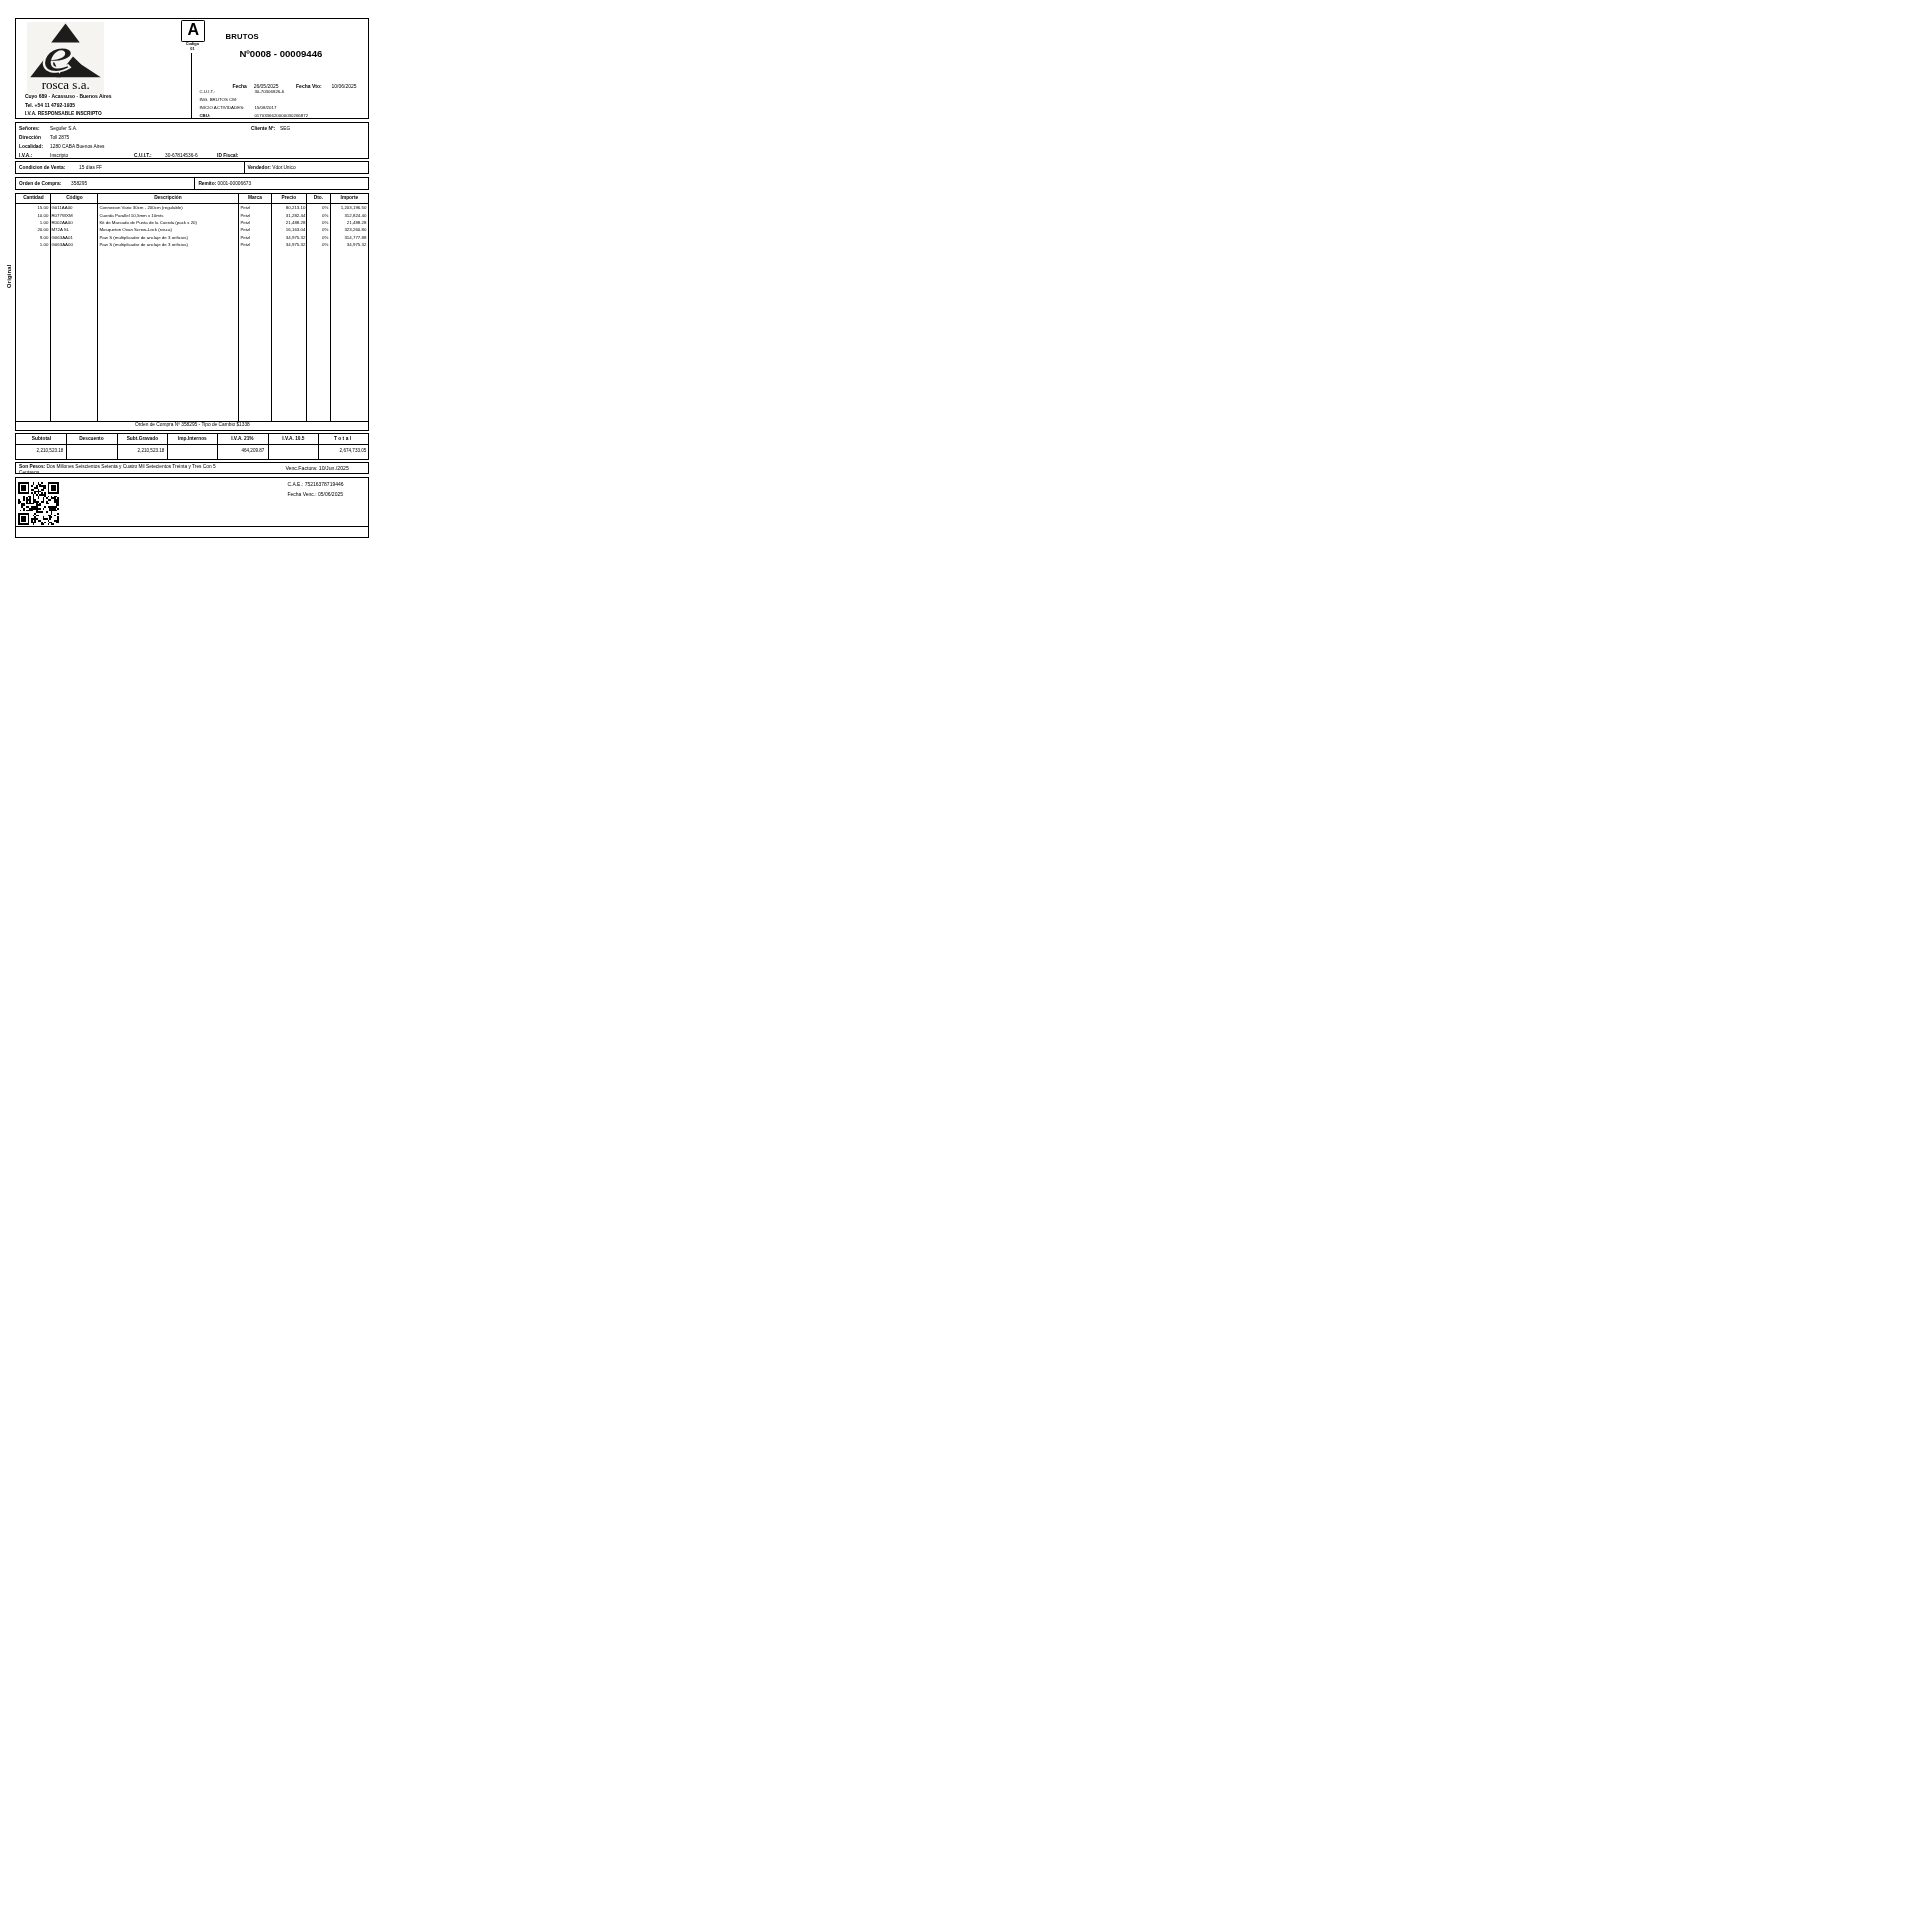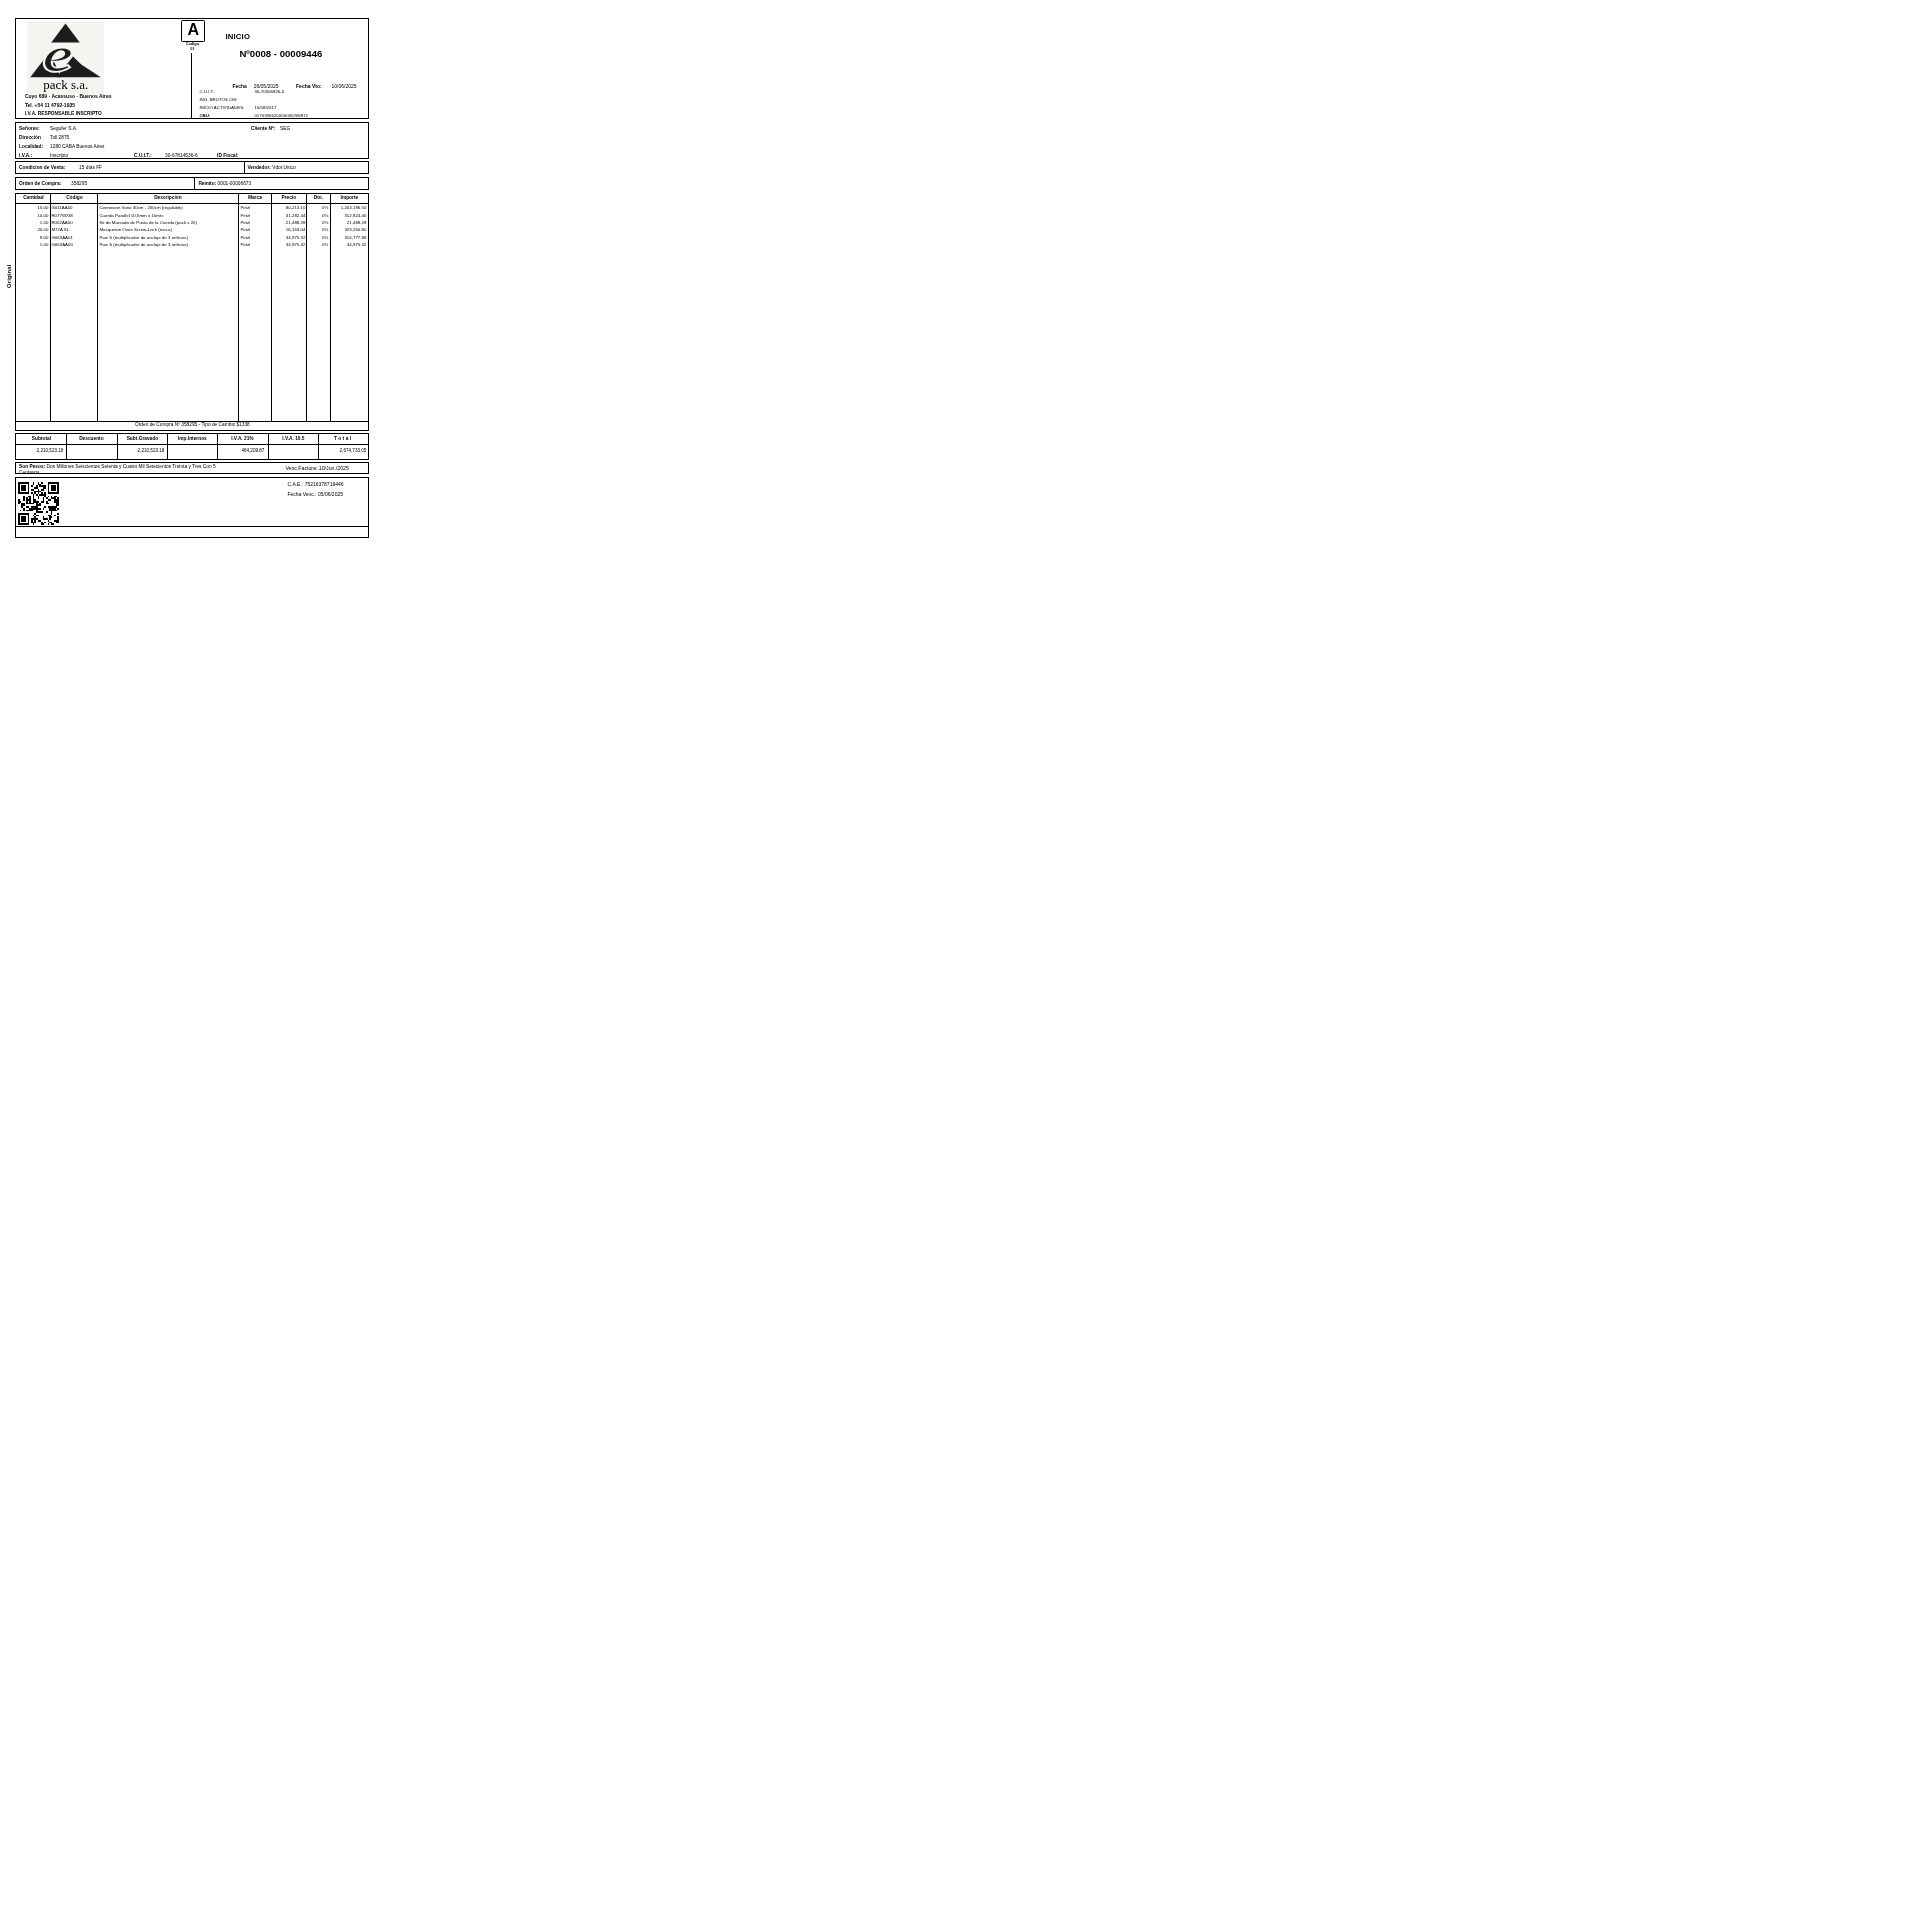--- a/index.html
+++ b/index.html
@@ -67,34 +67,34 @@
 
   <section class="box" style="top:18px;height:99px;">
 
     <div class="logo-block">
       <svg class="logo-mark" viewBox="0 0 100 100" preserveAspectRatio="none" aria-hidden="true">
         <polygon points="50,1 69,35 31,35" fill="#1c1c1c"></polygon>
         <polygon points="3,97 29,52 44,97" fill="#1c1c1c"></polygon>
         <polygon points="38,97 60,60 71,74 97,97" fill="#1c1c1c"></polygon>
         <text x="20" y="86" font-size="88" font-family="serif" font-style="italic" fill="#1c1c1c" stroke="#f5f4f1" stroke-width="6" paint-order="stroke">e</text>
       </svg>
-      <div class="logo-text">pack s.a.</div>
+      <div class="logo-text">rosca s.a.</div>
     </div>
     <div class="addr" style="top:74px;">Cuyo 689 - Acassuso - Buenos Aires</div>
     <div class="addr" style="top:83px;">Tel. +54 11 4792-1935</div>
     <div class="addr" style="top:92px;font-size:4.8px;">I.V.A. RESPONSABLE INSCRIPTO</div>
 
     <div class="letter-box">
       <span class="letter-a">A</span>
     </div>
     <div class="codigo" style="top:23px;">Codigo</div>
     <div class="codigo" style="top:28px;">01</div>
     <div class="hvline"></div>
 
-    <div class="factura">INICIO</div>
+    <div class="factura">BRUTOS</div>
     <div class="docnum">Nº0008 - 00009446</div>
 
     <div class="fecha-row" style="left:216px;">
       <span class="b">Fecha</span>
       <span style="margin-left:5.4px;">26/05/2025</span>
       <span class="b" style="margin-left:16px;">Fecha Vto:</span>
       <span style="margin-left:8.5px;">10/06/2025</span>
     </div>
 
     <div class="hfield" style="left:183px;top:70px;">

